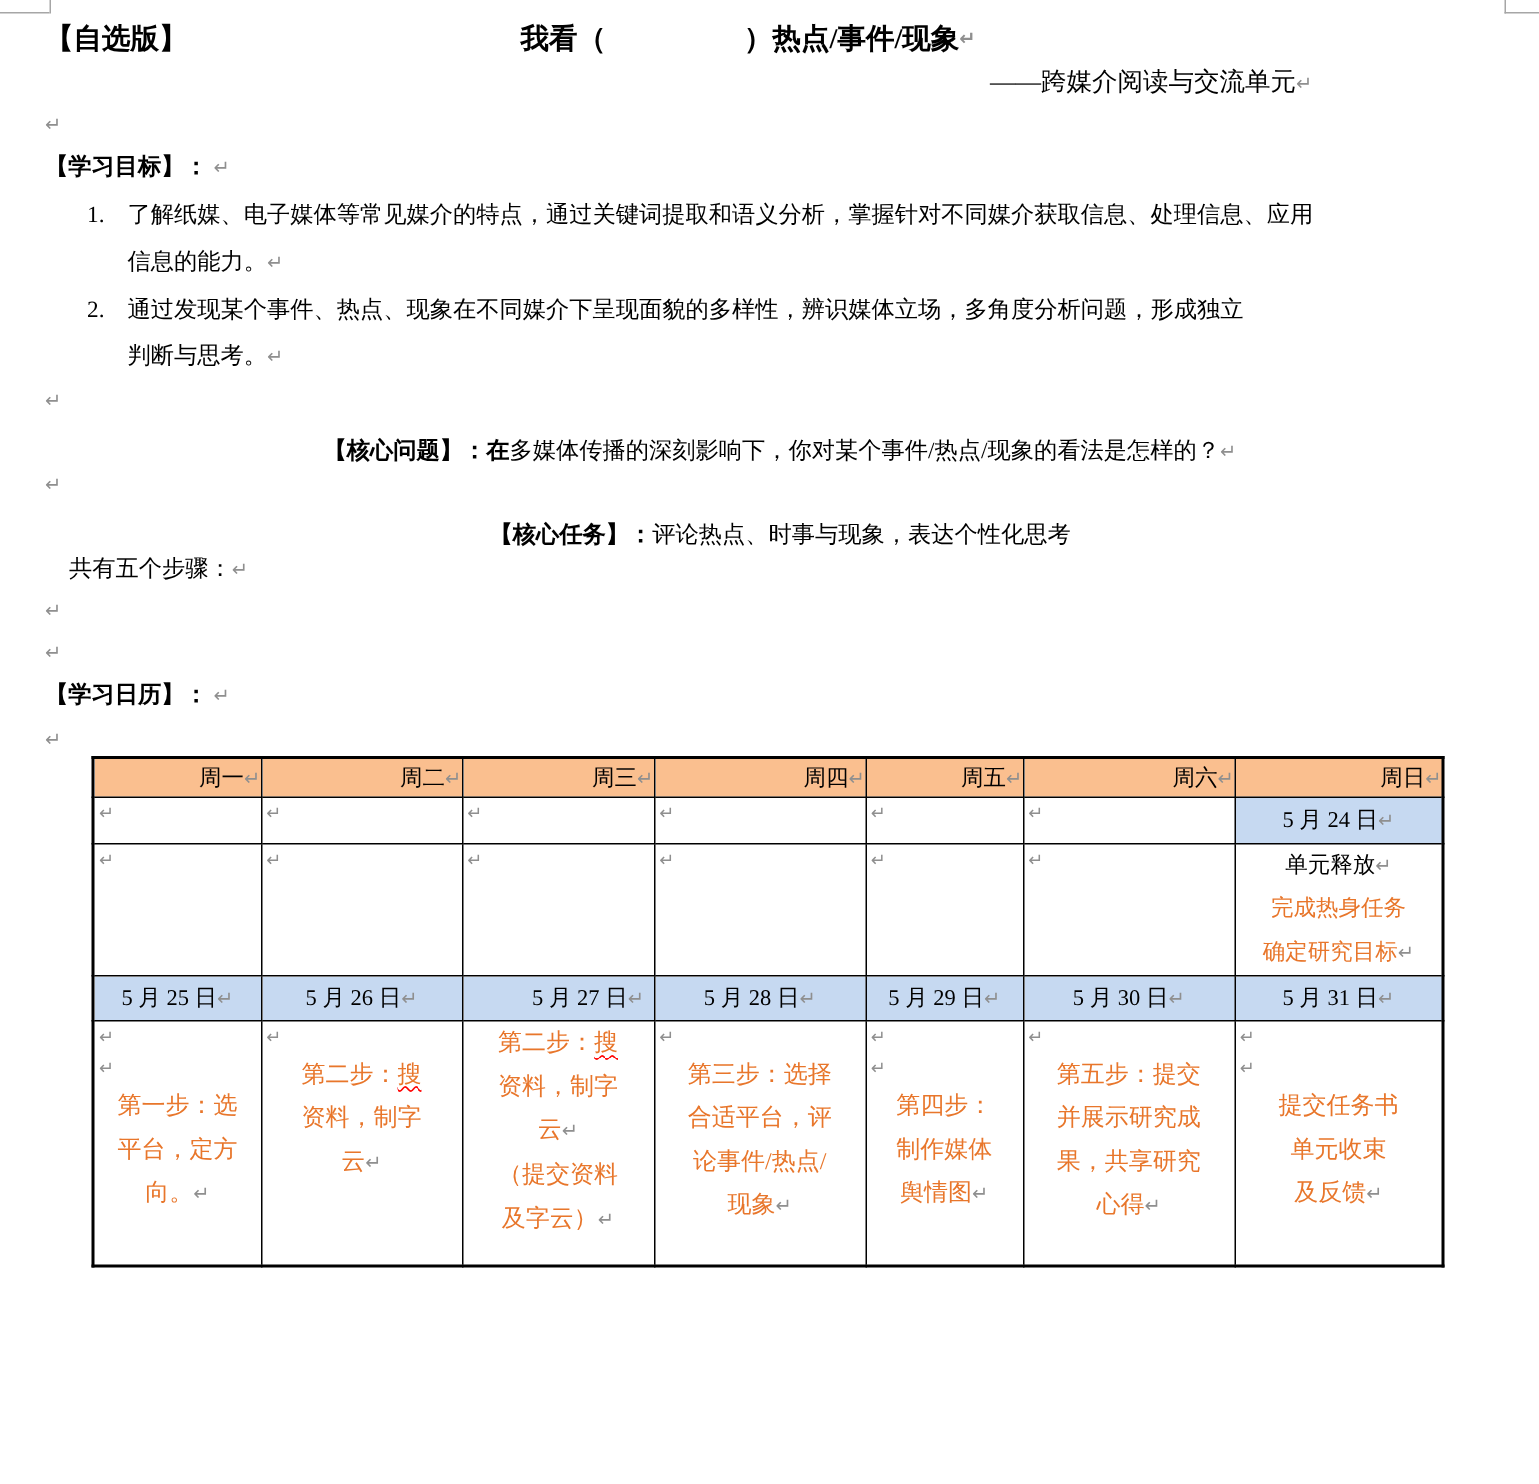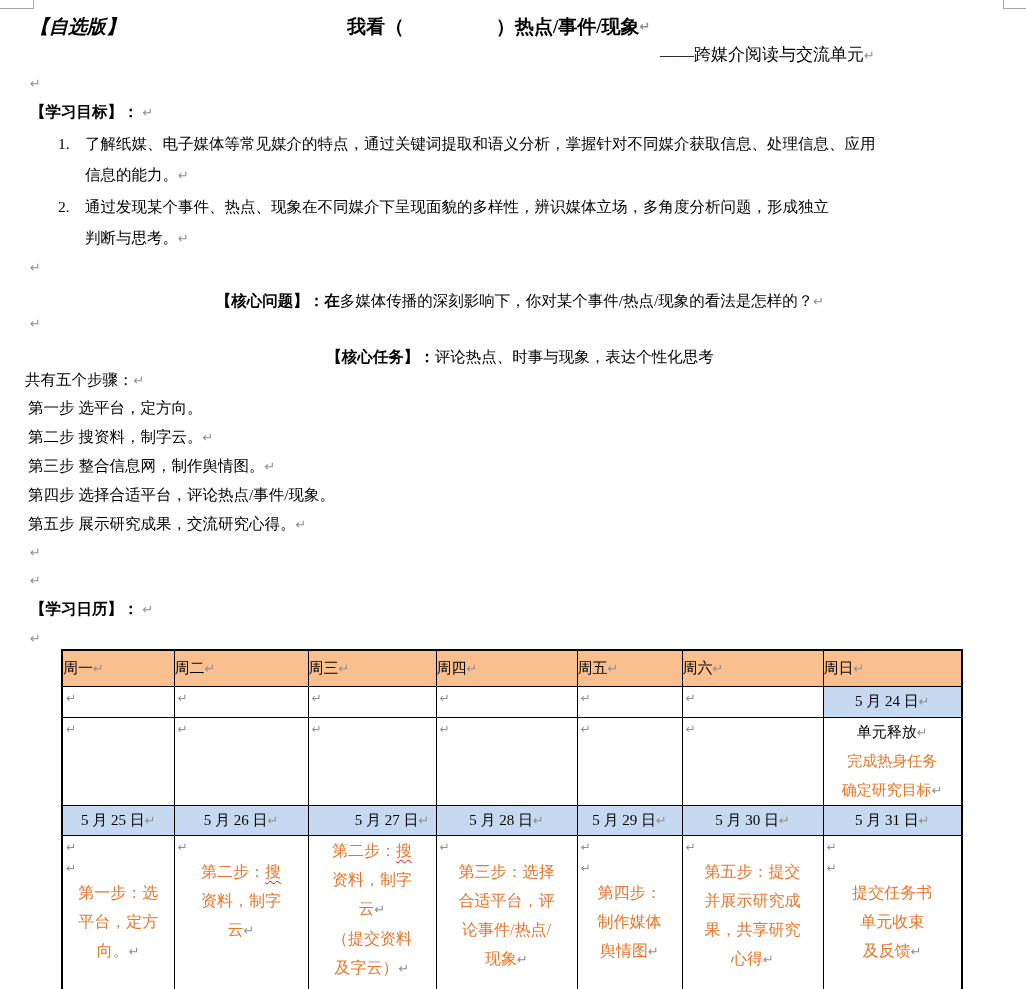--- a/index.html
+++ b/index.html
@@ -22,39 +22,39 @@
   .corner-right .h { left:1003px; width:23px; }
 
   .content { padding-top:14px; }
   .pilcrow { color:#8f8f8f; font-size:13px; font-family:"DejaVu Sans","Liberation Sans",sans-serif; }
   .mark-row { padding-left:30px; height:28px; line-height:26px; }
 
   .title-row { display:flex; align-items:flex-start; height:28px; line-height:26px;
                font-weight:bold; font-size:19px; }
   .title-row .sp1 { width:222px; }
   .title-row .sp2 { width:92px; }
-  .title-row .lbl { margin-left:30px;font-style:italic; }
+  .title-row .lbl { margin-left:30px; }
   .subtitle-row { height:28px; line-height:26px; font-size:17px; padding-left:660px; }
 
   .heading-row { padding-left:30px; height:30px; line-height:28px; font-size:15.5px; }
   .bold { font-weight:bold; }
 
   .obj-item { display:flex; padding-left:58px; font-size:15.5px; }
   .obj-num  { width:27px; line-height:31px; }
   .obj-lines div { line-height:31px; }
 
   .para-row { padding-left:14px; height:28px; line-height:38px; font-size:15.5px;text-align:center; }
-  .intro-row { padding-left:25px; height:28px; line-height:27px; font-size:15.5px; }
+  .intro-row { padding-left:46px; height:28px; line-height:27px; font-size:15.5px; }
   .step-row { padding-left:28px; height:29px; line-height:28px; font-size:15.5px; }
 
   
   table.calendar { border-collapse:collapse; margin-left:61px; table-layout:fixed;
                    border:2px solid #000; }
   table.calendar td { border:1px solid #000; overflow:hidden; }
-  .head-cell { height:36px; text-align:left; font-size:15px; vertical-align:middle; }
+  .head-cell { height:26px; text-align:right; font-size:15px; vertical-align:middle; }
   .empty-cell { vertical-align:top; text-align:left; padding:1px 0 0 3px; }
   .empty-cell .pilcrow { font-size:12px; }
   .r2 td { height:31px; }
   .r3 td { height:88px; }
   .date-cell { height:30px; text-align:center; font-size:15px; vertical-align:middle; }
   .note-cell { vertical-align:top; text-align:center; font-size:15px; }
   .note-cell .note-line { line-height:29px; }
   .task-cell { height:164px; vertical-align:top; text-align:center; }
   .task-cell .cellmark { text-align:left; padding-left:3px; height:21px; line-height:19px; }
   .task-cell .cellmark .pilcrow { font-size:12px; }
@@ -127,27 +127,20 @@
     <div class="mark-row"><span class="pilcrow">↵</span></div>
 
     <div class="para-row">
       <span class="bold">【核心任务】：</span><span>评论热点、时事与现象，表达个性化思考</span>
     </div>
 
     <div class="intro-row">
       <span>共有五个步骤：</span><span class="pilcrow">↵</span>
     </div>
 
-    <div id="steps">
-        <div class="step-row"><span>第一步 选平台，定方向。</span></div>
-        <div class="step-row"><span>第二步 搜资料，制字云。</span><span class="pilcrow">↵</span></div>
-        <div class="step-row"><span>第三步 整合信息网，制作舆情图。</span><span class="pilcrow">↵</span></div>
-        <div class="step-row"><span>第四步 选择合适平台，评论热点/事件/现象。</span></div>
-        <div class="step-row"><span>第五步 展示研究成果，交流研究心得。</span><span class="pilcrow">↵</span></div>
-      </div>
 
     <div class="mark-row"><span class="pilcrow">↵</span></div>
     <div class="mark-row"><span class="pilcrow">↵</span></div>
 
     <div class="heading-row">
       <span class="bold">【学习日历】：</span>
       <span class="pilcrow">↵</span>
     </div>
 
     <div class="mark-row" style="height:24px"><span class="pilcrow">↵</span></div>

